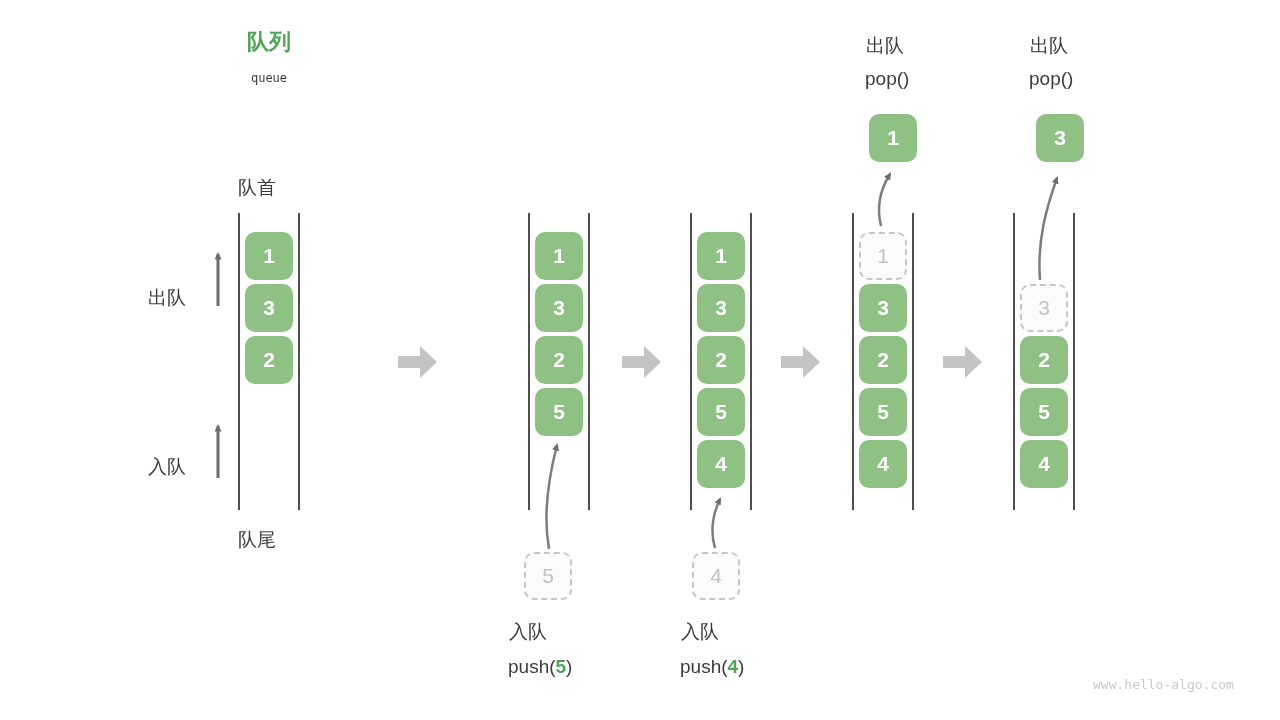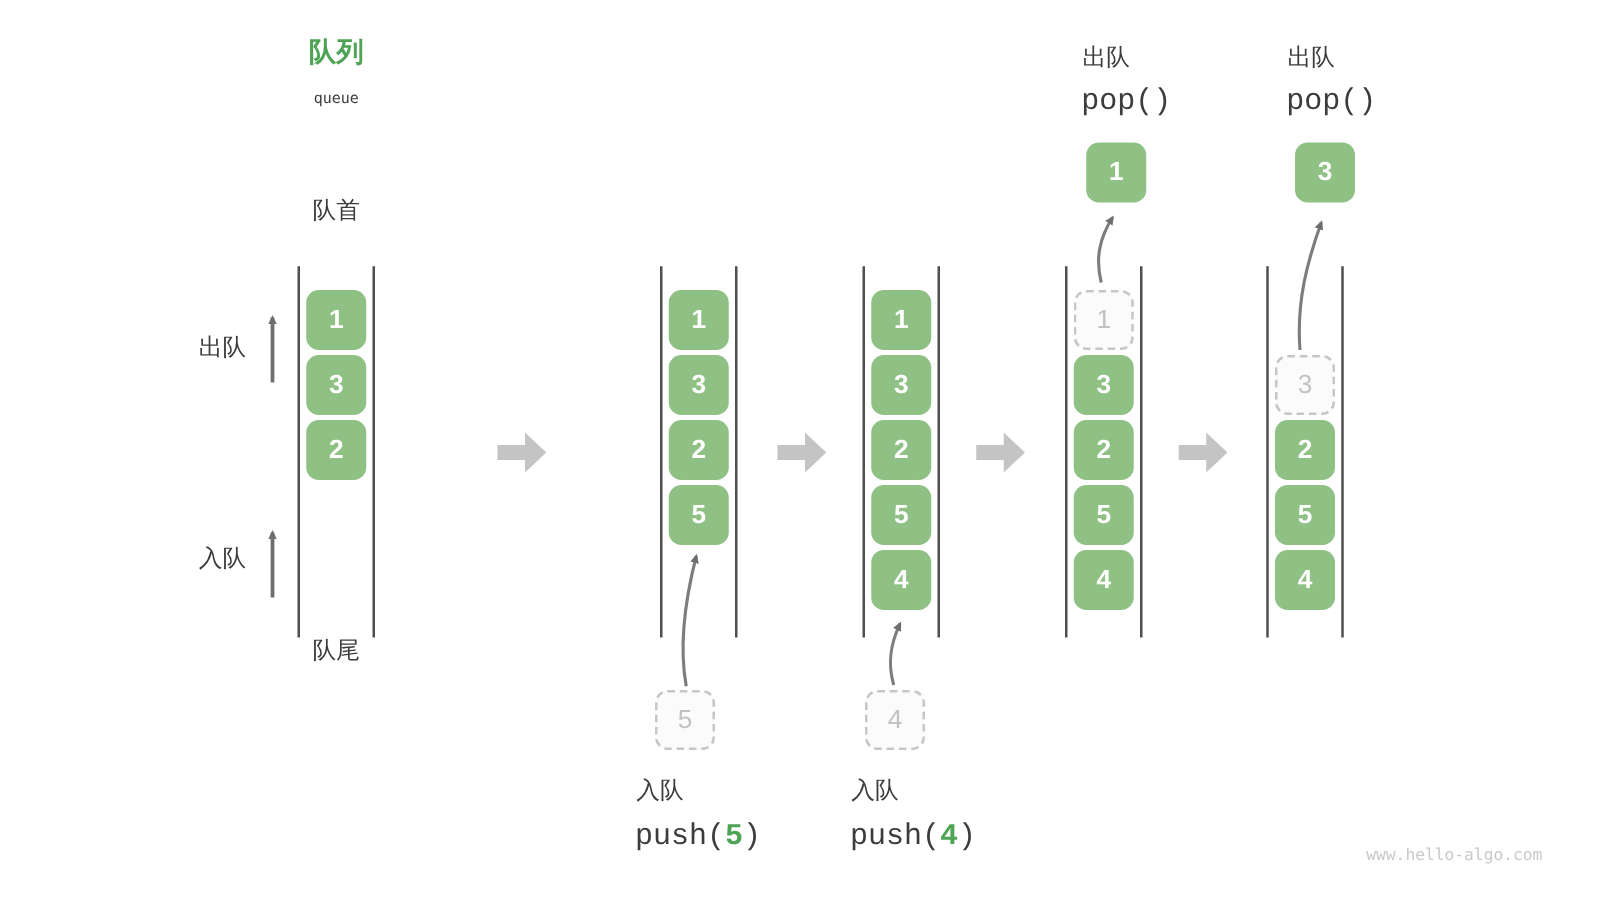--- a/index.html
+++ b/index.html
@@ -10,23 +10,23 @@
   .channel{position:absolute;top:213px;height:297px;width:62px;box-sizing:border-box;
            border-left:2px solid #4f4f4f;border-right:2px solid #4f4f4f;}
 
   .cell{position:absolute;width:48px;height:48px;border-radius:10px;
         display:flex;align-items:center;justify-content:center;
         font-size:21px;font-weight:600;box-sizing:border-box;}
   .g{background:#8FC084;color:#ffffff;}
   .d{background:#fbfbfb;border:2px dashed #c6c6c6;color:#c2c2c2;font-weight:500;}
 
   .zh{position:absolute;color:#3c3c3c;font-weight:400;font-size:19px;white-space:nowrap;}
-  .ctr{text-align:center;}
-  .code{position:absolute;color:#3c3c3c;font-size:24px;white-space:nowrap;
-        font-family:Liberation Mono, monospace;}
+  .ctr{text-align:left;margin-top:20px;}
+  .code{position:absolute;color:#3c3c3c;font-size:19px;white-space:nowrap;
+        font-family:Liberation Sans, sans-serif;}
   .green-t{color:#4FA355;font-weight:700;}
   .title-zh{position:absolute;left:238px;top:27px;width:62px;text-align:center;
             font-size:22px;font-weight:700;color:#4FA355;}
   .title-en{position:absolute;left:218px;top:71px;width:102px;text-align:center;
             font-size:12px;color:#3c3c3c;font-family:"DejaVu Sans Mono","Liberation Mono",monospace;}
   .watermark{position:absolute;left:1076px;top:677px;font-size:13px;color:#c9c9c9;
              font-family:"DejaVu Sans Mono","Liberation Mono",monospace;margin-left:17px;}
 </style>
 </head>
 <body>

